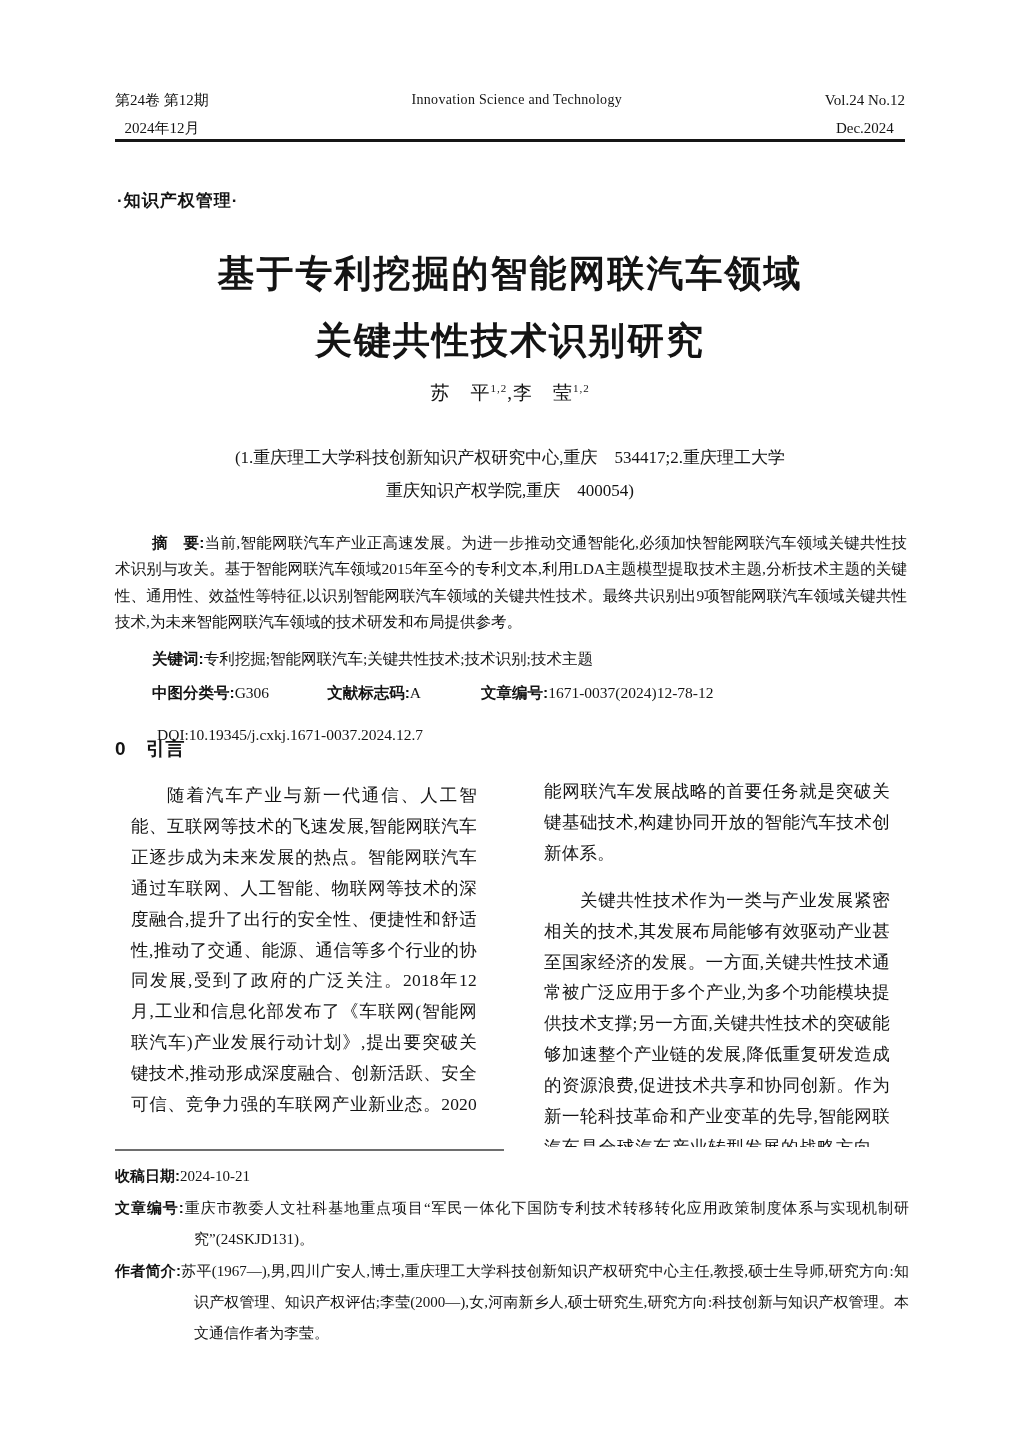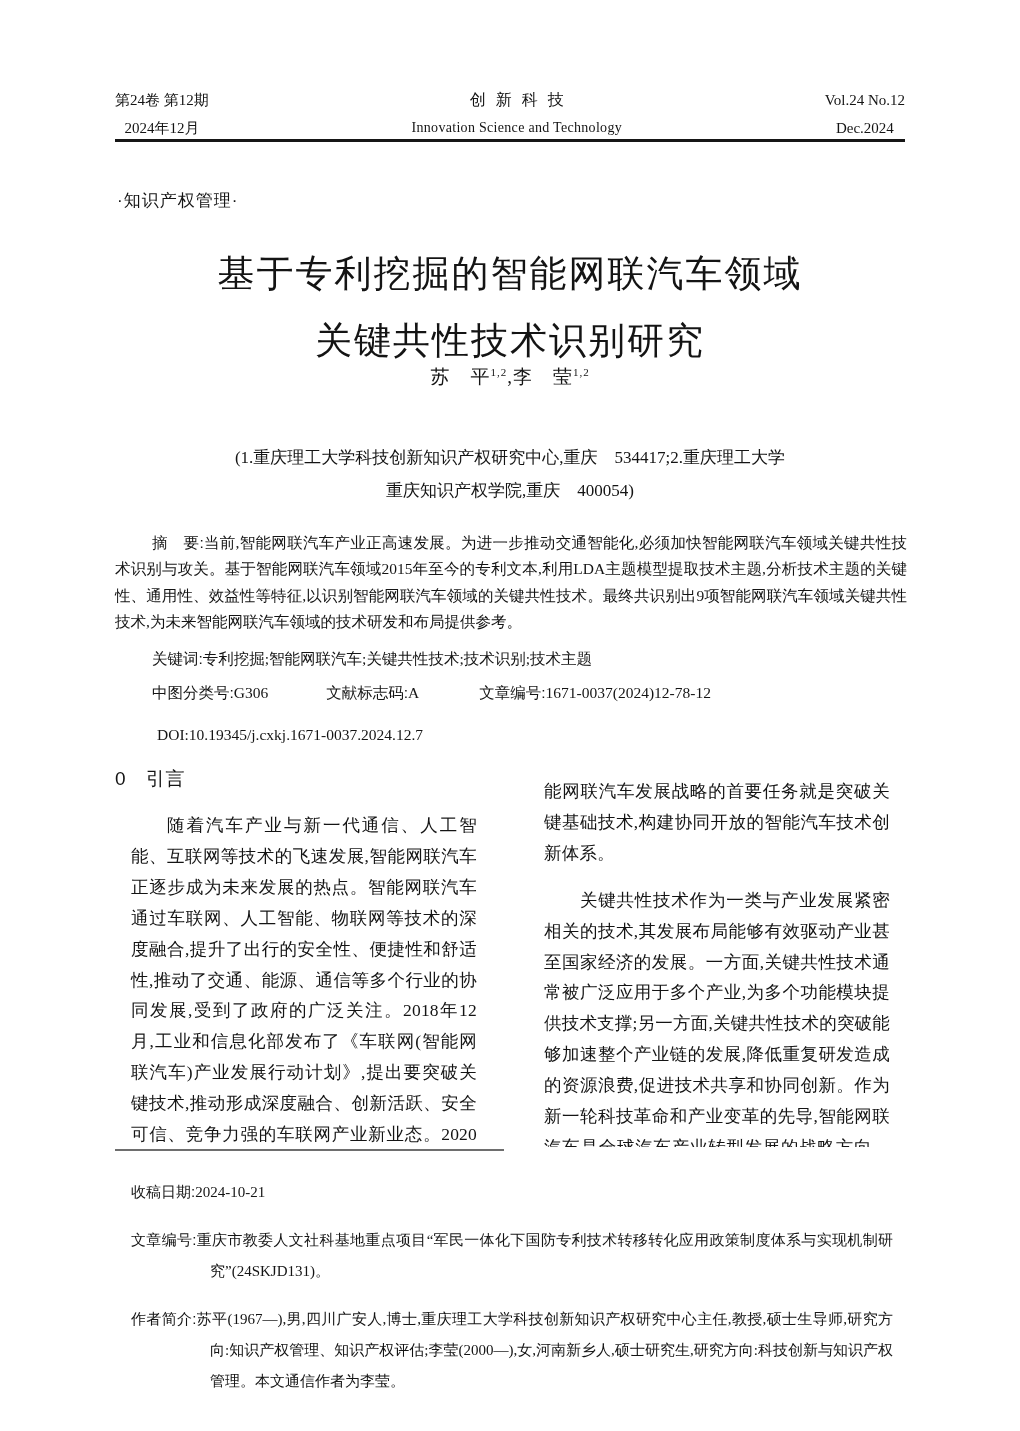--- a/index.html
+++ b/index.html
@@ -1,79 +1,78 @@
 <!DOCTYPE html>
 <html><head>
 <meta charset="utf-8">
 <style>
   html,body { margin:0; padding:0; background:#e8e8e8; }
   .page {
     position:relative; width:1020px; height:1431px; margin:0 auto;
     background:#ffffff; color:#141414; overflow:hidden;
     font-family:"Liberation Serif","DejaVu Serif",serif;
   }
-  .sansb { font-family:"Liberation Sans","DejaVu Sans",sans-serif; font-weight:400; }
+  .sansb { font-family:"Liberation Sans","DejaVu Sans",sans-serif; font-weight:700; }
 
   
   .hdr { position:absolute; left:115px; top:86px; width:790px;
          display:flex; justify-content:space-between; align-items:flex-start; }
   .hdr-col { text-align:center; font-size:15px; line-height:28px; white-space:nowrap; }
   .hdr-cn { font-size:16px; letter-spacing:10px; text-indent:10px; }
   .hdr-en { font-size:14px; letter-spacing:0.3px;text-align:right; }
   .hdr-rule { position:absolute; left:115px; top:139px; width:790px; height:3px; background:#161616; }
 
   
   .cat { position:absolute; left:117px; top:189px; font-size:17px; letter-spacing:1px; }
 
   
   .title { position:absolute; left:115px; top:240px; width:790px; text-align:center;
            font-size:37px; line-height:67px; letter-spacing:2px; }
-  .authors { position:absolute; left:115px; top:364px; width:790px; text-align:center;
+  .authors { position:absolute; left:115px; top:380px; width:790px; text-align:center;
              font-size:19px; letter-spacing:1px; }
   .authors sup { font-size:11px; vertical-align:super; line-height:0; }
   .affil { position:absolute; left:115px; top:441px; width:790px; text-align:center;
            font-size:17px; line-height:33px; }
 
   
   .abstract { position:absolute; left:115px; top:530px; width:792px;
               font-size:15.5px; line-height:26.4px; text-align:justify; text-indent:37px; margin:0; }
   .kw { position:absolute; left:115px; top:649px; width:792px; font-size:15.5px; text-indent:37px; margin:0; }
   .metaline { position:absolute; left:115px; top:683px; width:792px; font-size:15.5px; text-indent:0; margin:0; padding-left:37px; white-space:nowrap; }
   .metaline .seg1 { margin-right:58px;margin-top:12px; }
   .metaline .seg2 { margin-right:60px;margin-top:32px; }
   .doi { position:absolute; left:115px; top:714px; width:792px; font-size:15.5px; padding-left:30px; margin:12px; }
 
   
-  .colL { position:absolute; left:115px; top:766px; width:378px; height:381px; overflow:hidden; }
+  .colL { position:absolute; left:115px; top:736px; width:378px; height:381px; overflow:hidden; }
   .colR { position:absolute; left:528px; top:760px; width:378px; height:387px; overflow:hidden; }
   .sec-h { font-size:19px; margin:0 0 18px 0; letter-spacing:0.5px; }
   .sec-h .num { margin-right:20px; }
   .bp { font-size:17.5px; line-height:30.9px; text-align:justify; margin:16px;
         letter-spacing:0.2px; }
   .bp.ind { text-indent:36px; }
 
   
   .fn-rule { position:absolute; left:115px; top:1149px; width:389px; height:2px; background:#6e6e6e; }
   .fns { position:absolute; left:115px; top:1160px; width:794px; }
-  .fn { font-size:15px; line-height:31px; text-align:justify; margin:16px;
+  .fn { font-size:15px; line-height:31px; text-align:justify; margin:0;
         padding-left:79px; text-indent:-79px; }
   .fn .lbl { font-size:15px; }
 </style>
 </head>
 <body>
 
 <div class="page">
 
   <div class="hdr">
     <div class="hdr-col">
       <div>第24卷 第12期</div>
       <div>2024年12月</div>
     </div>
     <div class="hdr-col">
-      <div class="hdr-cn">创新科技</div>
       <div class="hdr-en">Innovation Science and Technology</div>
     </div>
     <div class="hdr-col">
       <div>Vol.24 No.12</div>
       <div>Dec.2024</div>
     </div>
   </div>
   <div class="hdr-rule"></div>
 
   <div class="cat sansb">·知识产权管理·</div>

